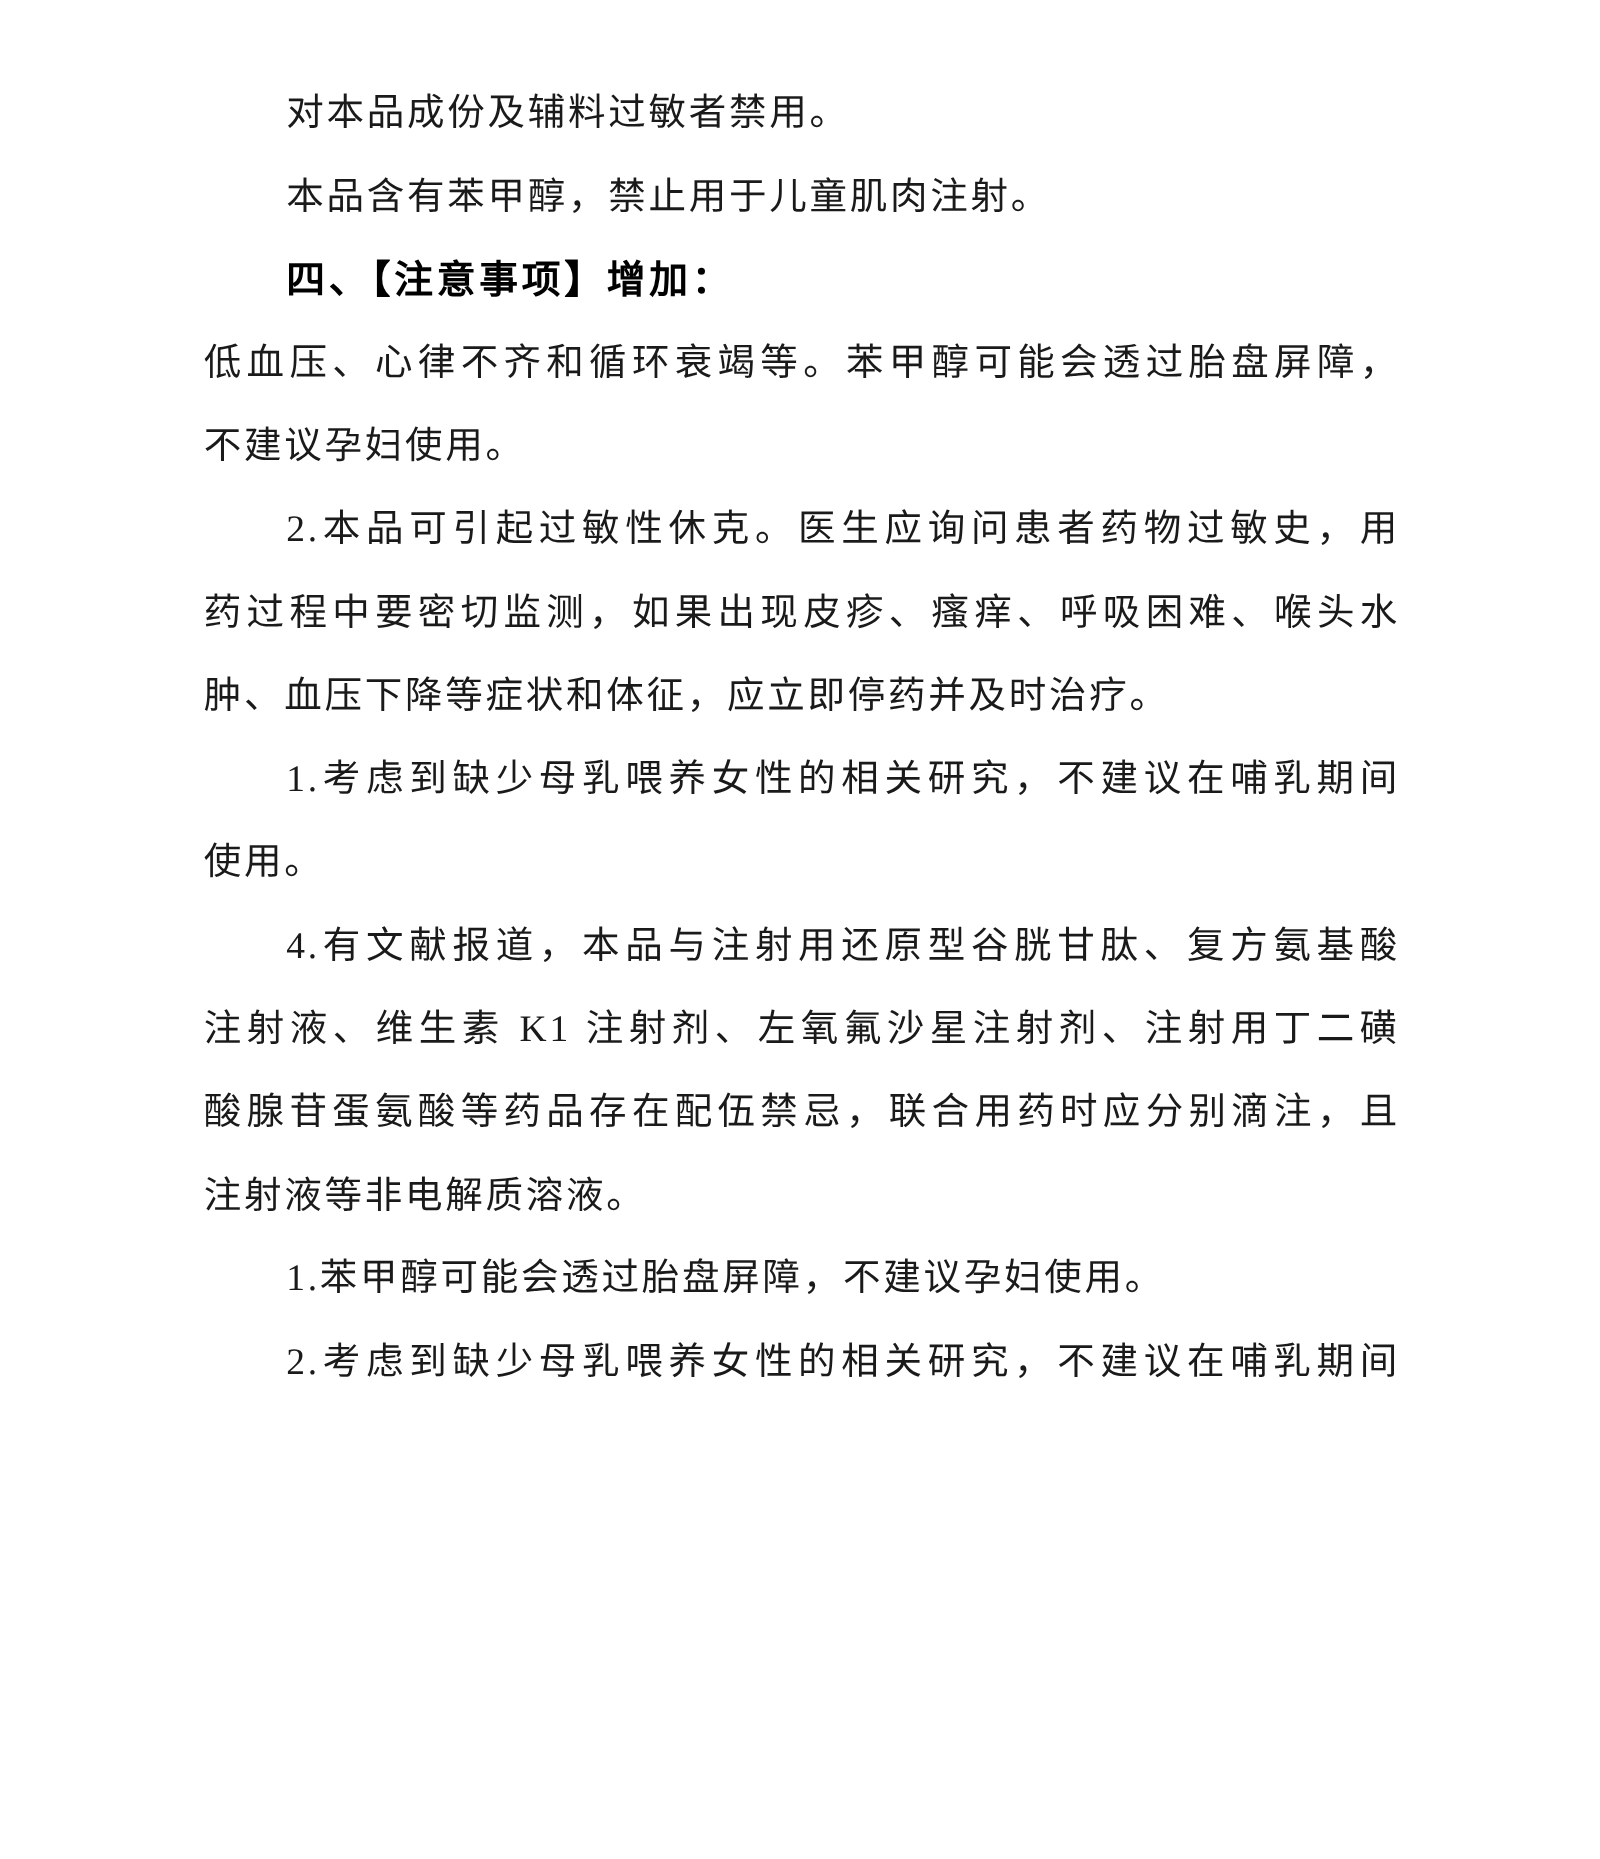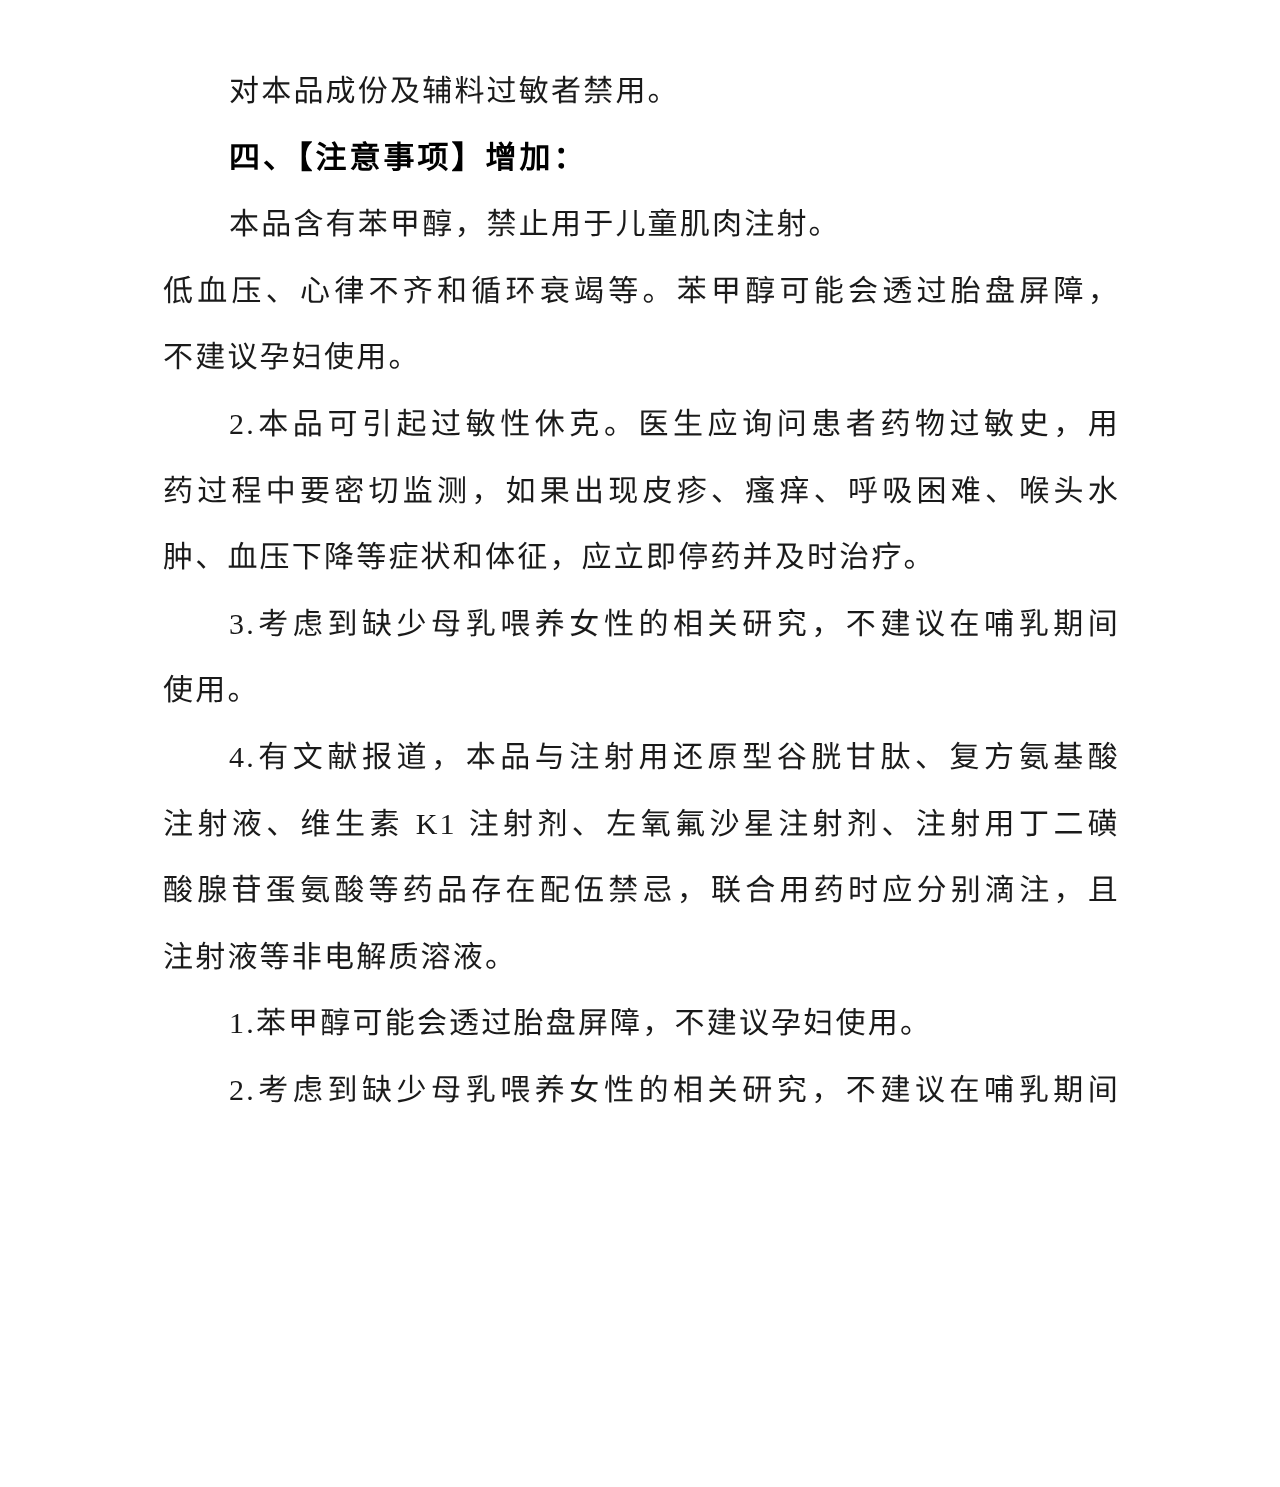--- a/index.html
+++ b/index.html
@@ -47,37 +47,37 @@
   }
 </style>
 </head>
 <body>
 
 <div class="page" style="background: rgb(255, 255, 255);">
   <div class="doc" style="color: rgb(26, 26, 26);">
       <div class="block paragraph">
         <div class="line indent last">对本品成份及辅料过敏者禁用。</div>
       </div>
+      <div class="block paragraph">
+        <div class="line indent last">本品含有苯甲醇，禁止用于儿童肌肉注射。</div>
+      </div>
       <div class="block heading">
         <div class="line last">四、【注意事项】增加：</div>
-      </div>
-      <div class="block paragraph">
-        <div class="line indent last">本品含有苯甲醇，禁止用于儿童肌肉注射。</div>
       </div>
       <div class="block paragraph">
         <div class="line">低血压、心律不齐和循环衰竭等。苯甲醇可能会透过胎盘屏障，</div>
         <div class="line last">不建议孕妇使用。</div>
       </div>
       <div class="block paragraph">
         <div class="line indent">2.本品可引起过敏性休克。医生应询问患者药物过敏史，用</div>
         <div class="line">药过程中要密切监测，如果出现皮疹、瘙痒、呼吸困难、喉头水</div>
         <div class="line last">肿、血压下降等症状和体征，应立即停药并及时治疗。</div>
       </div>
       <div class="block paragraph">
-        <div class="line indent">3.考虑到缺少母乳喂养女性的相关研究，不建议在哺乳期间</div>
+        <div class="line indent">1.考虑到缺少母乳喂养女性的相关研究，不建议在哺乳期间</div>
         <div class="line last">使用。</div>
       </div>
       <div class="block paragraph">
         <div class="line indent">4.有文献报道，本品与注射用还原型谷胱甘肽、复方氨基酸</div>
         <div class="line">注射液、维生素 K1 注射剂、左氧氟沙星注射剂、注射用丁二磺</div>
         <div class="line">酸腺苷蛋氨酸等药品存在配伍禁忌，联合用药时应分别滴注，且</div>
         <div class="line last">注射液等非电解质溶液。</div>
       </div>
       <div class="block paragraph">
         <div class="line indent last">1.苯甲醇可能会透过胎盘屏障，不建议孕妇使用。</div>

